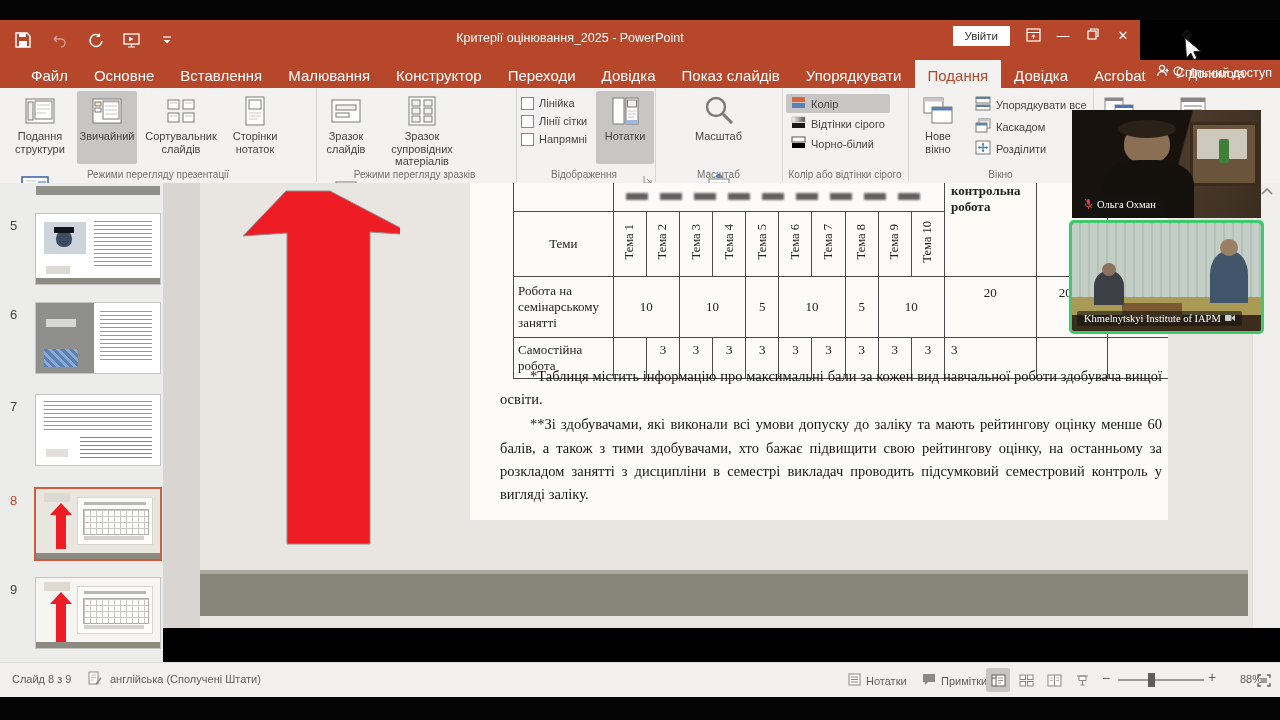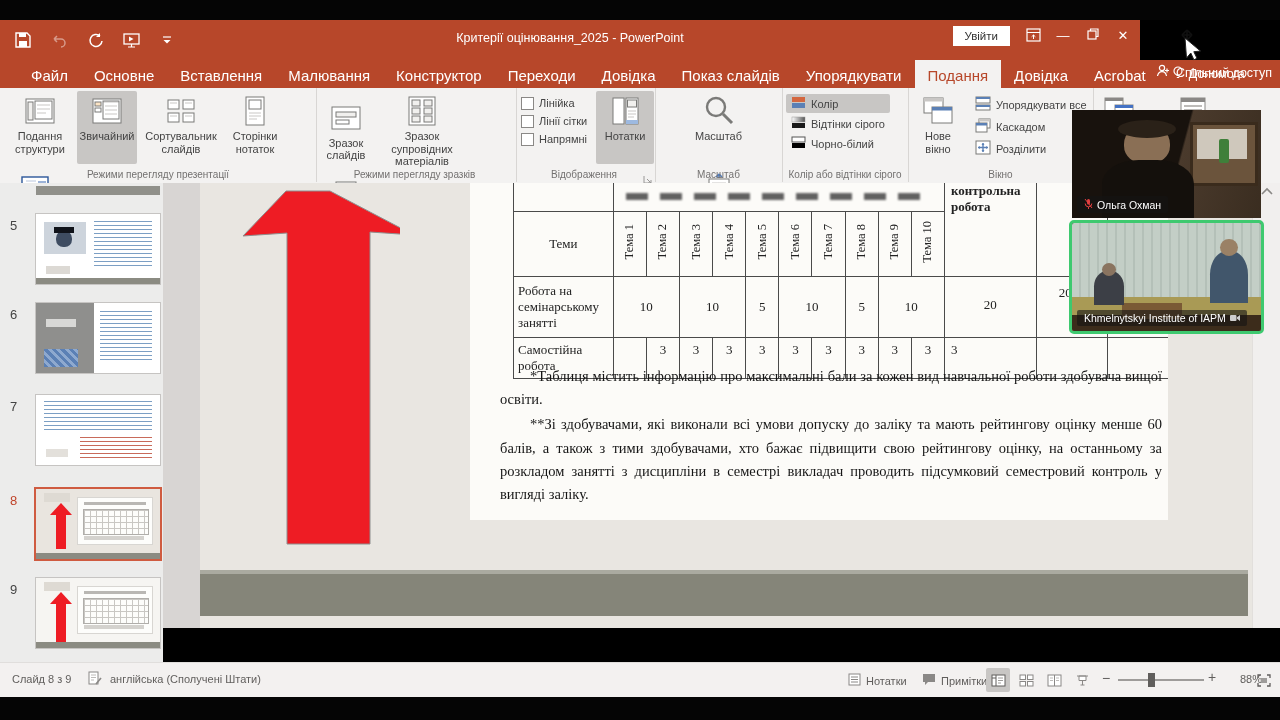--- a/index.html
+++ b/index.html
@@ -228,21 +228,21 @@
                 <rect x="18" y="6" width="8" height="7" fill="#9cb3d8"></rect>
                 <path d="M18 13l3-3 2 2 3-3v4h-8z" fill="#5b80b5"></path>
                 <path d="M6 22h18" stroke="#b9c6dd"></path>
               </svg>
             </span>
             <span>Подання читання</span>
           </div></div>
       <div class="rglabel">Режими перегляду презентації</div>
     </div>
     <div class="rgroup" id="rg1" style="left:313px;width:199px;padding-left:4px;">
-      <div id="rg1btns"><div class="bigbtn" style="width: 48px; justify-content: flex-end;">
+      <div id="rg1btns"><div class="bigbtn" style="width: 48px;">
             <span class="bicon">
               <svg width="30" height="30" viewBox="0 0 30 30">
                 <rect x="1" y="4" width="28" height="22" fill="#fff" stroke="#7a7a78"></rect>
                 <rect x="5" y="9" width="20" height="5" fill="#f1f0ee" stroke="#7a7a78"></rect>
                 <rect x="5" y="17" width="13" height="4" fill="#fff" stroke="#7a7a78"></rect>
               </svg>
             </span>
             <span>Зразок слайдів</span>
           </div><div class="bigbtn" style="width: 84px;">
             <span class="bicon">
@@ -516,21 +516,21 @@
               <td><span class="rot">Тема 10</span></td>
             </tr>
             <tr>
               <td style="height: 56px; text-align: left; padding: 2px 4px;">Робота на семінарському занятті</td>
               <td colspan="2">10</td>
               <td colspan="2">10</td>
               <td colspan="1">5</td>
               <td colspan="2">10</td>
               <td colspan="1">5</td>
               <td colspan="2">10</td>
-              <td style="vertical-align: top; padding-top: 20px; text-align: center;">20</td>
+              <td style="vertical-align: top; padding-top: 8px; text-align: center;">20</td>
               <td style="vertical-align: top; padding-top: 8px;">20**</td>
               <td style="border-right: none;"></td>
             </tr>
             <tr>
               <td style="height: 36px; text-align: left; padding: 2px 4px; border-bottom: 1px solid rgb(74, 74, 74);">Самостійна робота</td>
               <td style="vertical-align: top; padding-top: 4px;"></td>
               <td style="vertical-align: top; padding-top: 4px;">3</td>
               <td style="vertical-align: top; padding-top: 4px;">3</td>
               <td style="vertical-align: top; padding-top: 4px;">3</td>
               <td style="vertical-align: top; padding-top: 4px;">3</td>
@@ -552,21 +552,21 @@
     </div>
     <div id="grayband"></div>
   </div>
 
   <div class="abs" id="scrollstrip">
     <svg style="position:absolute;left:8px;top:4px;" width="12" height="8" viewBox="0 0 12 8">
         <path d="M1 7 6 2l5 5" fill="none" stroke="#8a8886" stroke-width="1.6"></path>
       </svg>
   </div>
 
-  <div class="abs" style="left:1072px;top:110px;width:193px;height:181px;z-index:50;">
+  <div class="abs" style="left:1072px;top:110px;width:193px;height:181px;z-index:50;font-family:Liberation Serif, serif;">
     <div class="vtile" style="top:0;">
       <div style="position:absolute;inset:0;background:linear-gradient(105deg,#18120d 55%,#4a3a2c 56%,#3a2d20 100%);"></div>
       <div style="position:absolute;left:118px;top:12px;width:62px;height:58px;background:#6b543c;border:3px solid #3a2b1c;">
         <div style="position:absolute;left:4px;top:4px;width:50px;height:30px;background:#cfc8bc;"></div>
         <div style="position:absolute;left:26px;top:14px;width:10px;height:24px;background:#3f7f3a;border-radius:2px;"></div>
       </div>
       <div style="position:absolute;left:52px;top:14px;width:46px;height:40px;background:#8a6f55;border-radius:50% 50% 45% 45%;"></div>
       <div style="position:absolute;left:46px;top:10px;width:58px;height:18px;background:#2a2118;border-radius:50%;"></div>
       <div style="position:absolute;left:30px;top:50px;width:92px;height:60px;background:#14100c;border-radius:40% 40% 0 0;"></div>
       <div class="nametag">

